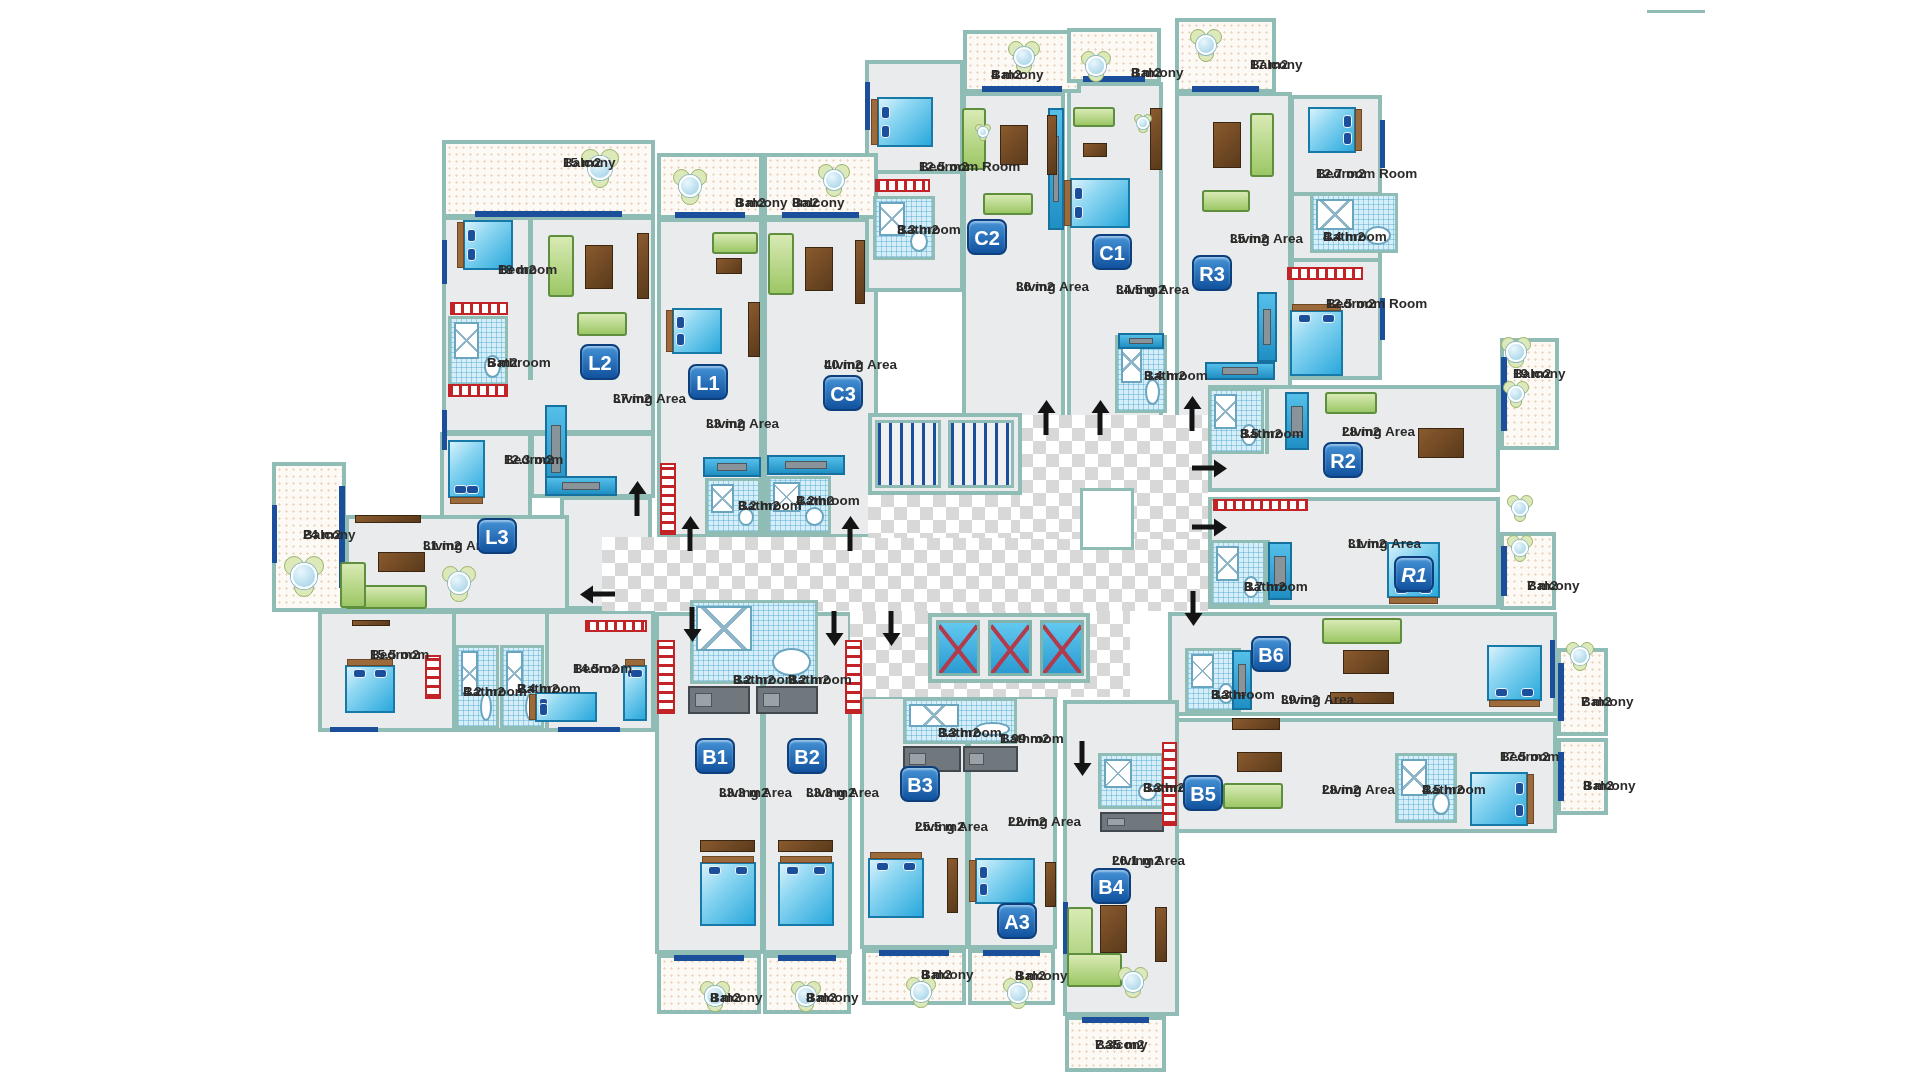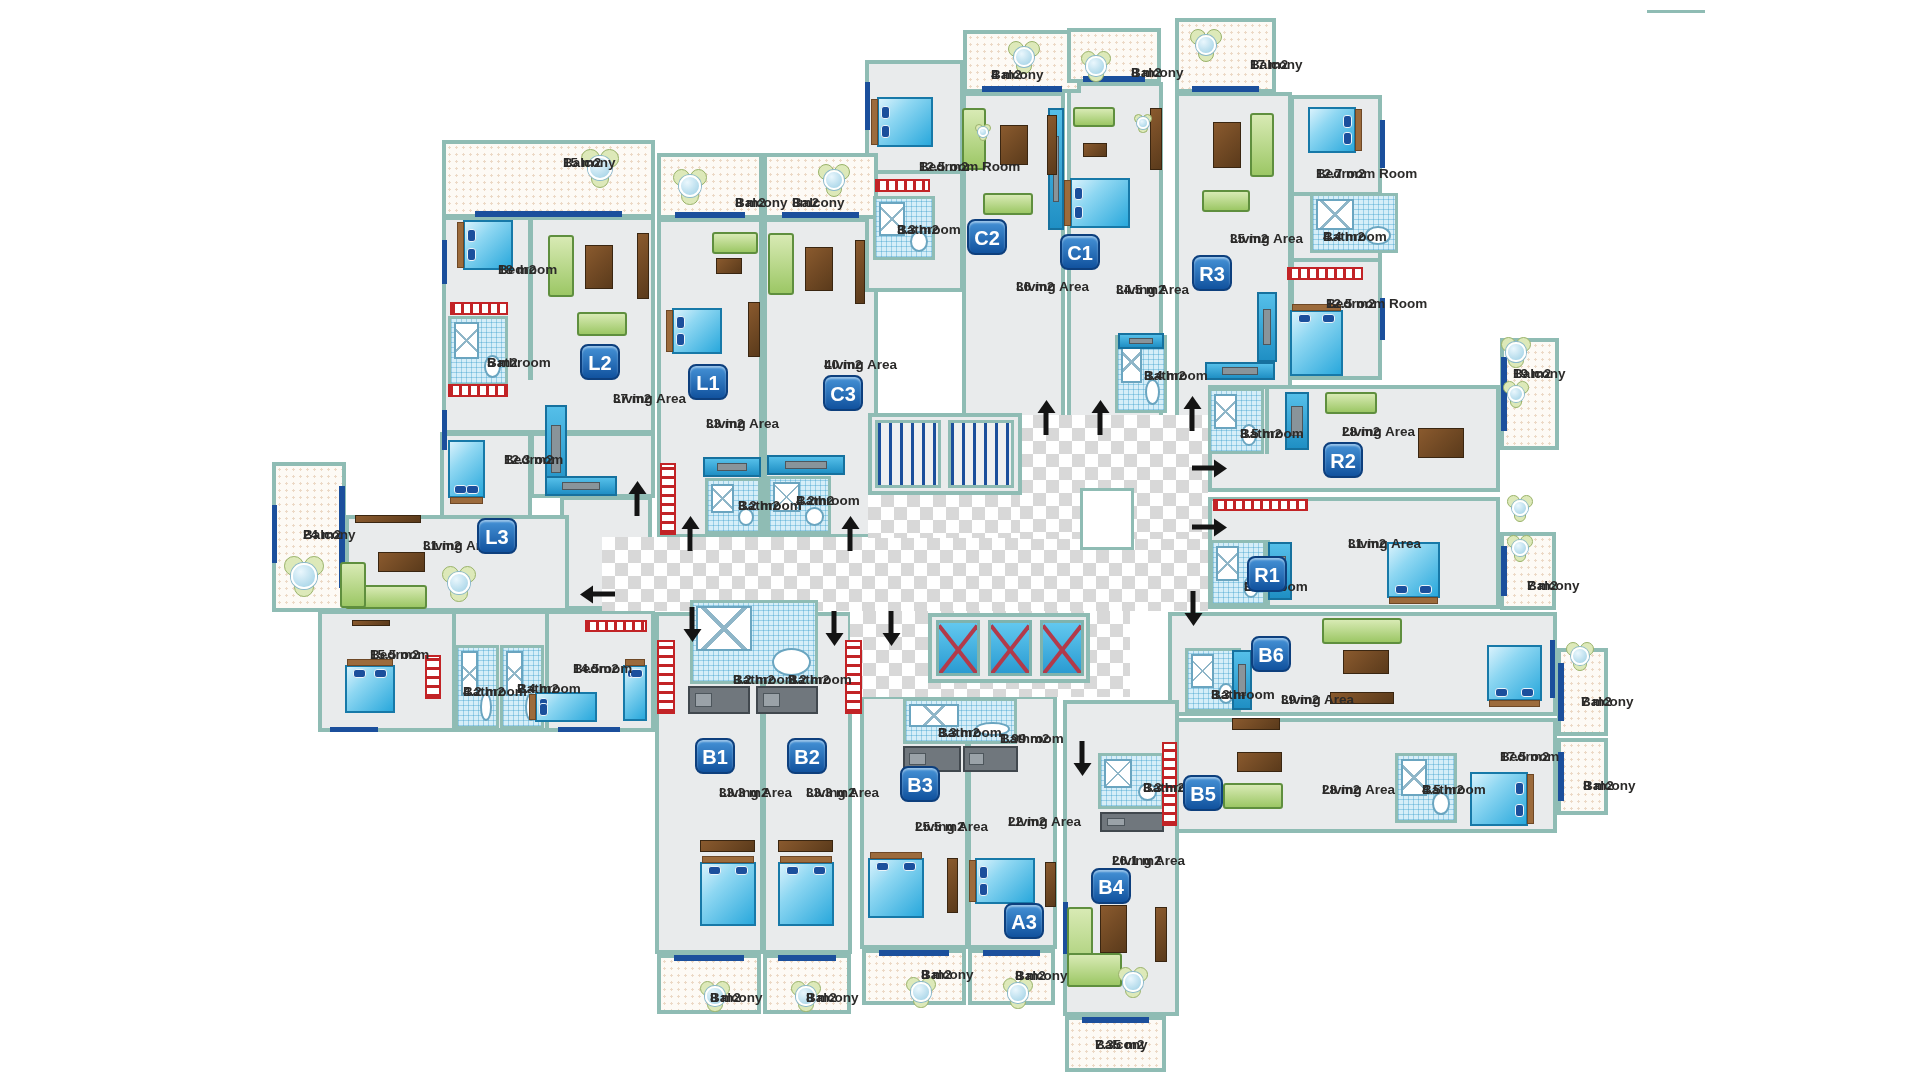--- a/index.html
+++ b/index.html
@@ -770,29 +770,29 @@
       <div>17.5 m2</div>
     </div>
     <div class="rlabel" style="left: 1583px; top: 778px;">
       <div>Balcony</div>
       <div>8 m2</div>
     </div>
     <div class="badge" style="left: 600px; top: 362px;">L2</div>
     <div class="badge" style="left: 708px; top: 382px;">L1</div>
     <div class="badge" style="left: 843px; top: 393px;">C3</div>
     <div class="badge" style="left: 987px; top: 237px;">C2</div>
-    <div class="badge" style="left: 1080px; top: 252px;">C1</div>
+    <div class="badge" style="left: 1112px; top: 252px;">C1</div>
     <div class="badge" style="left: 1212px; top: 273px;">R3</div>
     <div class="badge" style="left: 1343px; top: 460px;">R2</div>
-    <div class="badge" style="left: 1267px; top: 574px;">R1</div>
+    <div class="badge" style="left: 1414px; top: 574px; font-style: italic;">R1</div>
     <div class="badge" style="left: 497px; top: 536px;">L3</div>
     <div class="badge" style="left: 715px; top: 756px;">B1</div>
     <div class="badge" style="left: 807px; top: 756px;">B2</div>
     <div class="badge" style="left: 920px; top: 784px;">B3</div>
-    <div class="badge" style="left: 1017px; top: 921px; margin-left: 7px;">A3</div>
+    <div class="badge" style="left: 1017px; top: 921px;">A3</div>
     <div class="badge" style="left: 1111px; top: 886px;">B4</div>
     <div class="badge" style="left: 1271px; top: 654px;">B6</div>
     <div class="badge" style="left: 1203px; top: 793px;">B5</div>
     <div class="arrow arr-up" style="left: 637px; top: 505px;"></div>
     <div class="arrow arr-up" style="left: 690px; top: 540px;"></div>
     <div class="arrow arr-up" style="left: 850px; top: 540px;"></div>
     <div class="arrow arr-up" style="left: 1046px; top: 424px;"></div>
     <div class="arrow arr-up" style="left: 1100px; top: 424px;"></div>
     <div class="arrow arr-up" style="left: 1192px; top: 420px;"></div>
     <div class="arrow arr-down" style="left: 692px; top: 618px;"></div>

